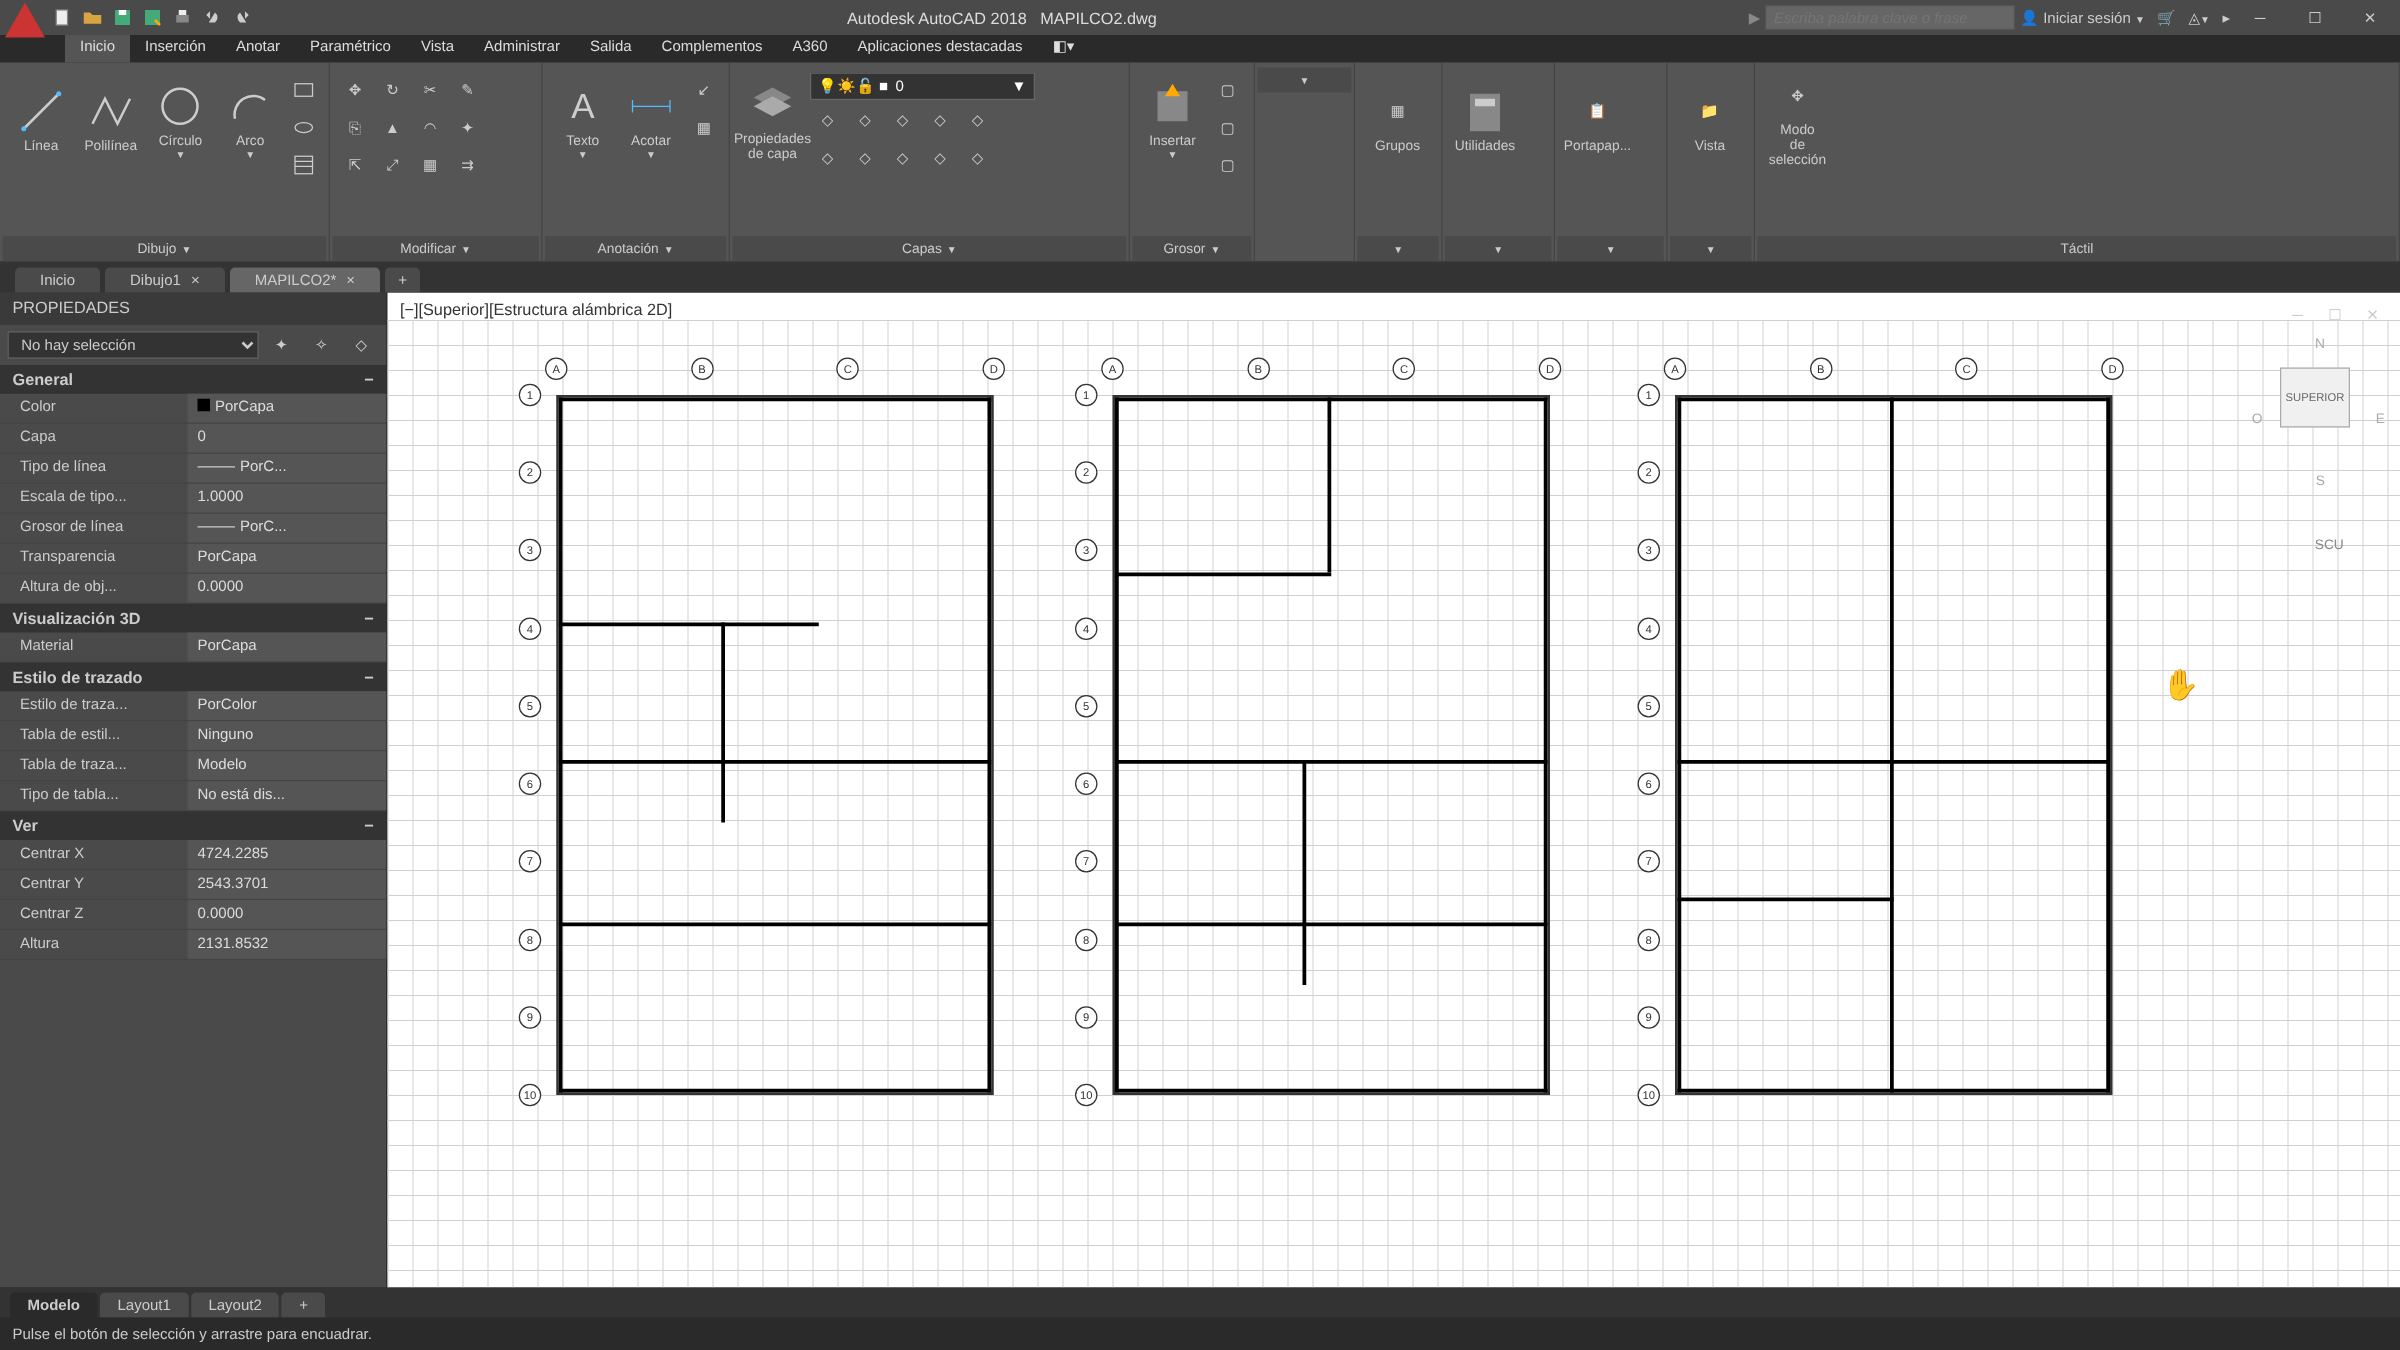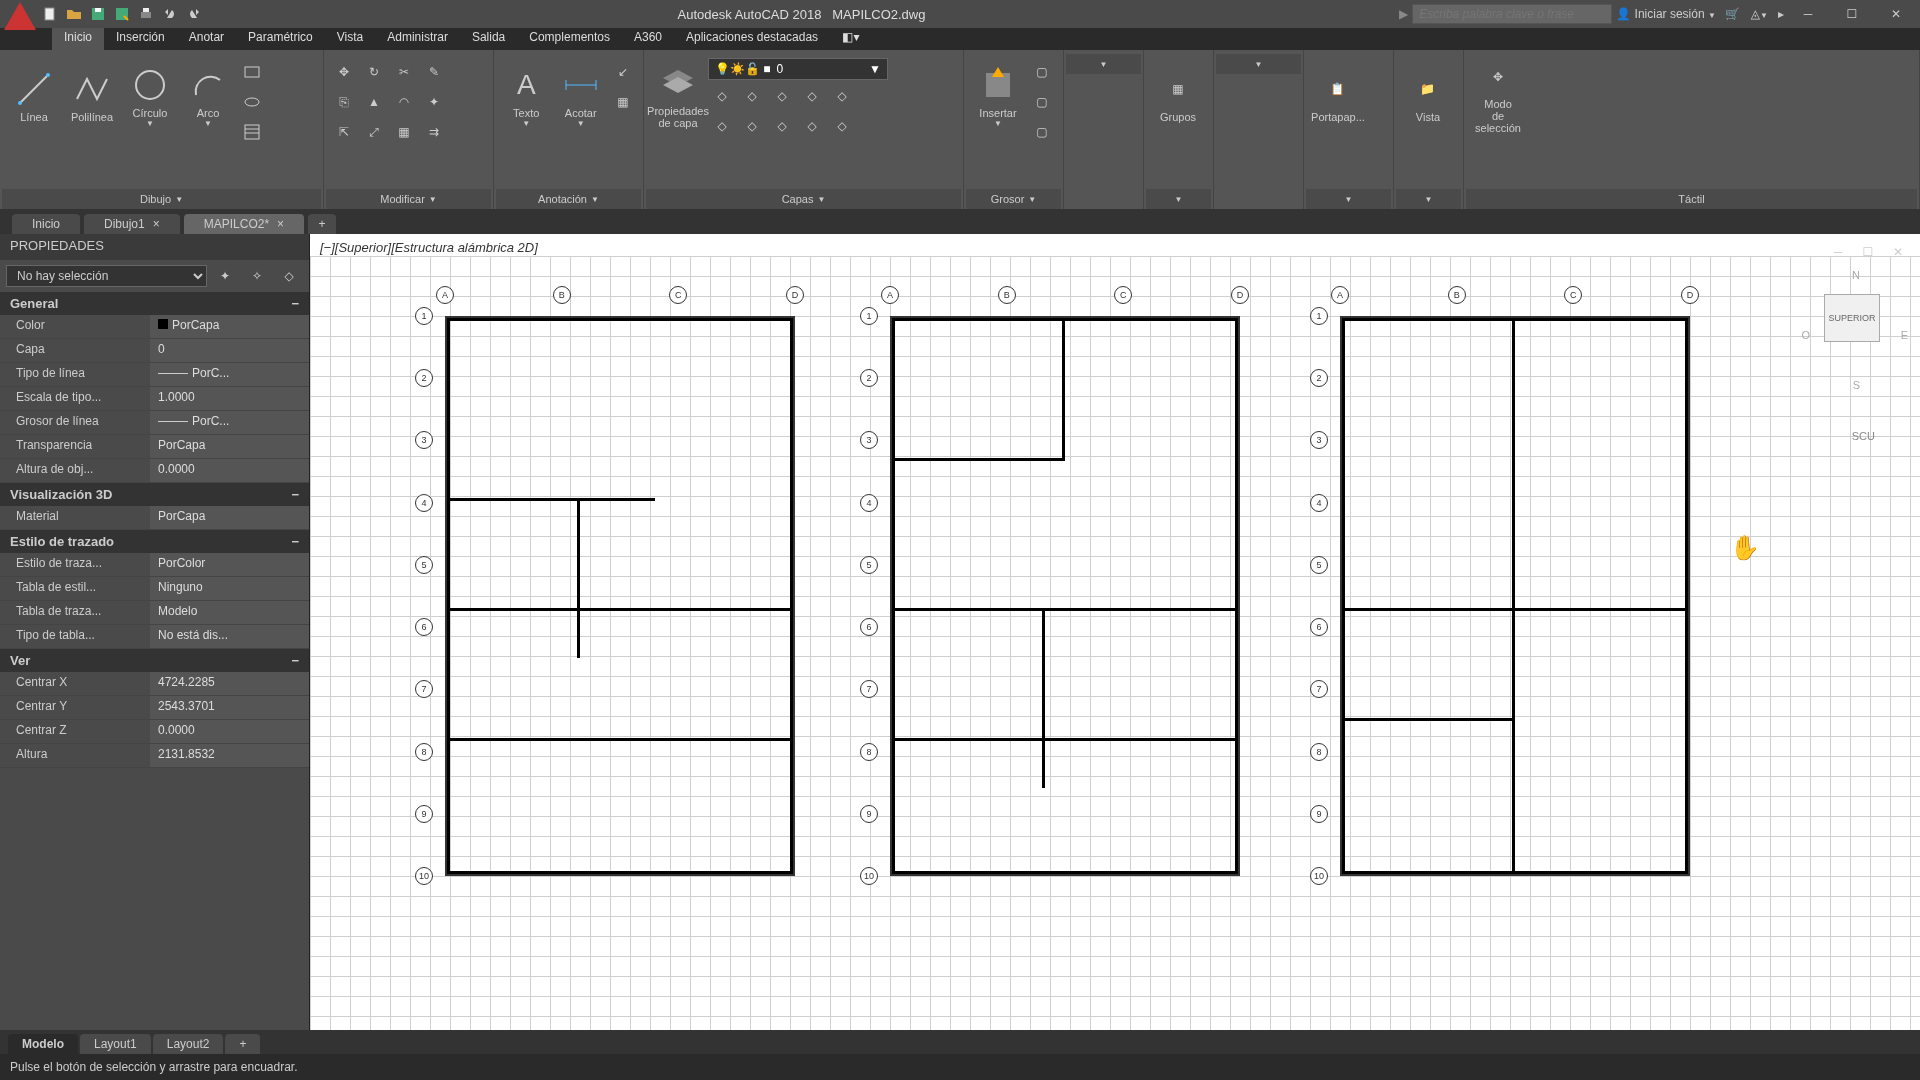--- a/index.html
+++ b/index.html
@@ -33,21 +33,21 @@
 .workspace { flex: 1; display: flex; overflow: hidden; }
 .props-panel { width: 310px; background: #4a4a4a; display: flex; flex-direction: column; border-right: 1px solid #222; }
 .props-title { height: 26px; background: #3a3a3a; padding: 4px 10px; font-size: 13px; }
 .props-toolbar { height: 32px; background: #4a4a4a; display: flex; align-items: center; padding: 0 6px; gap: 4px; }
 .props-select { flex: 1; background: #333; color: #ccc; border: 1px solid #666; padding: 2px 6px; font-size: 12px; }
 .prop-section-hdr { background: #333; padding: 4px 10px; font-weight: bold; display: flex; justify-content: space-between; font-size: 13px; }
 .prop-row { display: flex; height: 24px; border-bottom: 1px solid #444; }
 .prop-name { width: 150px; padding: 3px 16px; font-size: 12px; white-space: nowrap; overflow: hidden; text-overflow: ellipsis; }
 .prop-val { flex: 1; background: #555; padding: 3px 8px; font-size: 12px; color: #ddd; white-space: nowrap; overflow: hidden; text-overflow: ellipsis; }
 .canvas-area { flex: 1; position: relative; background: #fff; }
-.viewport-label { position: absolute; top: 6px; left: 10px; color: #333; font-size: 13px; font-style: italic; }
+.viewport-label { position: absolute; top: 6px; left: 10px; color: #333; font-size: 13px; }
 .grid-bg { position: absolute; top: 22px; left: 0; right: 0; bottom: 0; background-image: linear-gradient(#d0d0d0 1px, transparent 1px), linear-gradient(90deg, #d0d0d0 1px, transparent 1px); background-size: 20px 20px; }
 .drawing-content { position: absolute; top: 22px; left: 0; right: 0; bottom: 0; }
 .floor-plan { position: absolute; border: 2px solid #333; }
 .fp1 { top: 60px; left: 135px; width: 350px; height: 560px; }
 .fp2 { top: 60px; left: 580px; width: 350px; height: 560px; }
 .fp3 { top: 60px; left: 1030px; width: 350px; height: 560px; }
 .wall-h { position: absolute; height: 3px; background: #000; }
 .wall-v { position: absolute; width: 3px; background: #000; }
 .grid-bubble { position: absolute; width: 18px; height: 18px; border: 1px solid #333; border-radius: 50%; display: flex; align-items: center; justify-content: center; font-size: 9px; background: #fff; color: #333; }
 .nav-cube { position: absolute; top: 60px; right: 40px; width: 56px; height: 48px; background: #f0f0f0; border: 1px solid #aaa; display: flex; align-items: center; justify-content: center; font-size: 9px; color: #666; }
@@ -126,21 +126,21 @@
   <div class="ribbon-tab">Administrar</div>
   <div class="ribbon-tab">Salida</div>
   <div class="ribbon-tab">Complementos</div>
   <div class="ribbon-tab">A360</div>
   <div class="ribbon-tab">Aplicaciones destacadas</div>
   <div class="ribbon-tab">◧▾</div>
 </div>
 
 <div class="ribbon-body">
 
-  <div class="ribbon-panel" style="width:324px">
+  <div class="ribbon-panel" style="width:264px">
     <div class="panel-content">
       <div class="tool-big">
           <div class="icon">
             <svg width="40" height="40">
               <line x1="6" y1="34" x2="34" y2="6" stroke="#ccc" stroke-width="2"></line>
               <circle cx="6" cy="34" r="2" fill="#5bf"></circle>
               <circle cx="34" cy="6" r="2" fill="#5bf"></circle>
             </svg>
           </div>
           <div class="lbl">Línea</div>
@@ -318,20 +318,31 @@
           <div class="icon">▦</div>
           <div class="lbl">Grupos</div>
         </div>
       </div>
     <div class="panel-label">
         <span class="dropdown-arrow">▼</span>
       </div>
   </div>
 
   <div class="ribbon-panel" style="width:90px">
+    <div class="panel-content">
+        <div class="tool-big">
+          <div class="icon">
+            <svg width="40" height="40">
+              <rect x="8" y="6" width="24" height="30" fill="#888"></rect>
+              <rect x="12" y="10" width="16" height="6" fill="#ccc"></rect>
+            </svg>
+          </div>
+          <div class="lbl">Utilidades</div>
+        </div>
+      </div>
     <div class="panel-label">
         <span class="dropdown-arrow">▼</span>
       </div>
   </div>
 
   <div class="ribbon-panel" style="width:90px">
     <div class="panel-content">
         <div class="tool-big">
           <div class="icon">📋</div>
           <div class="lbl">Portapap...</div>

